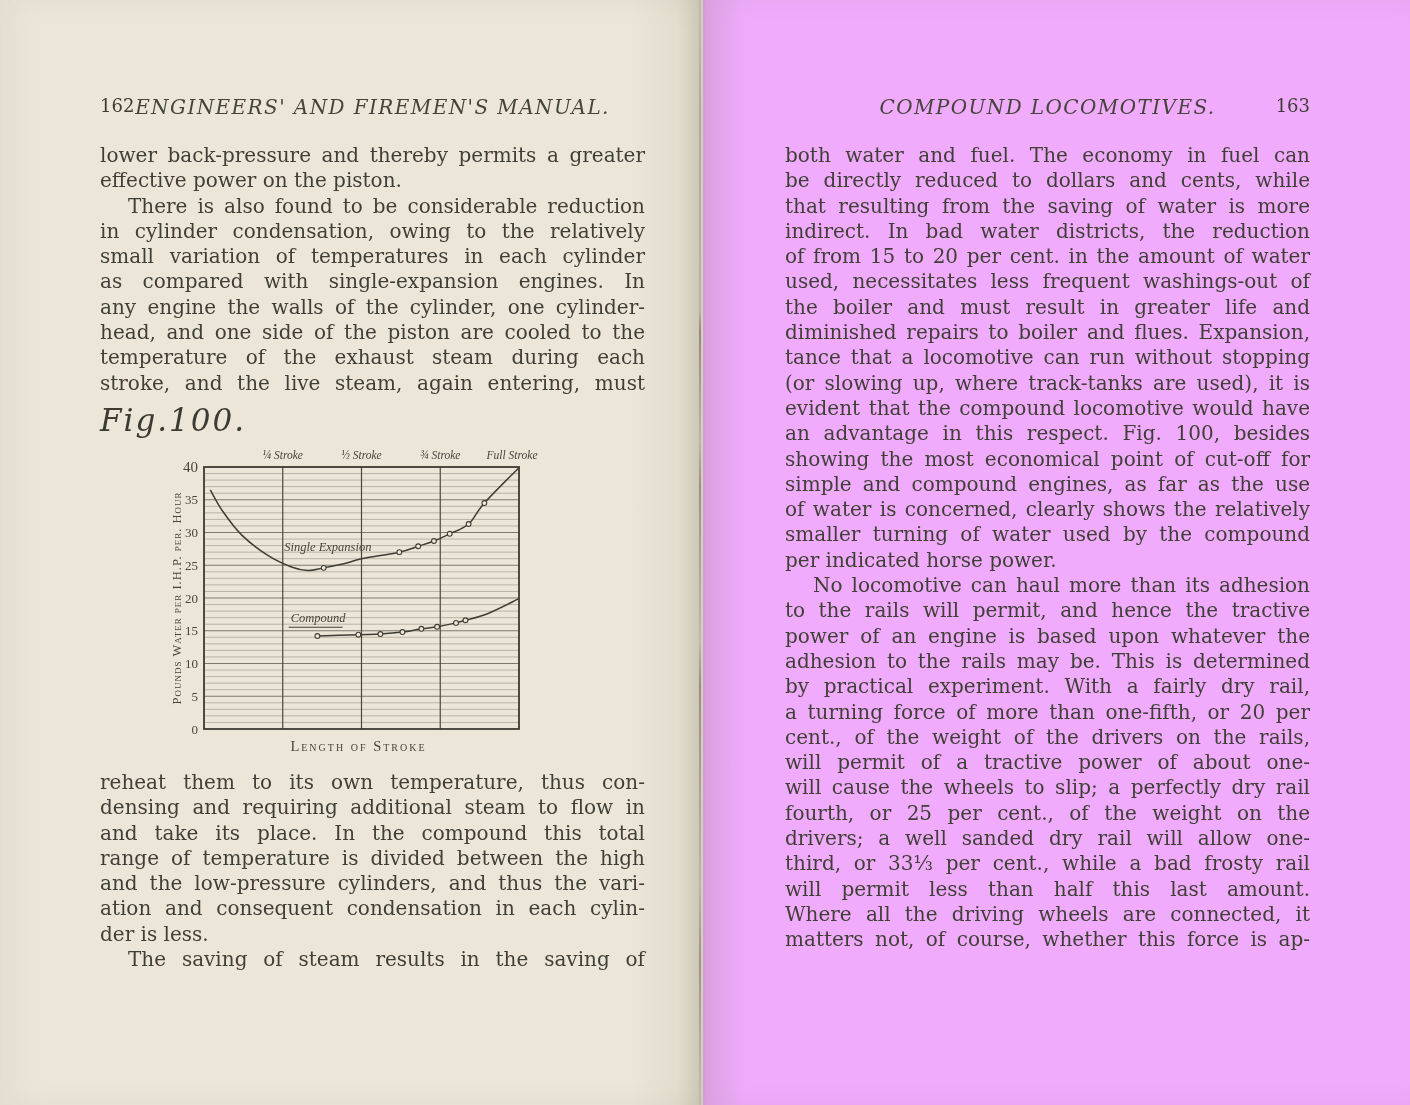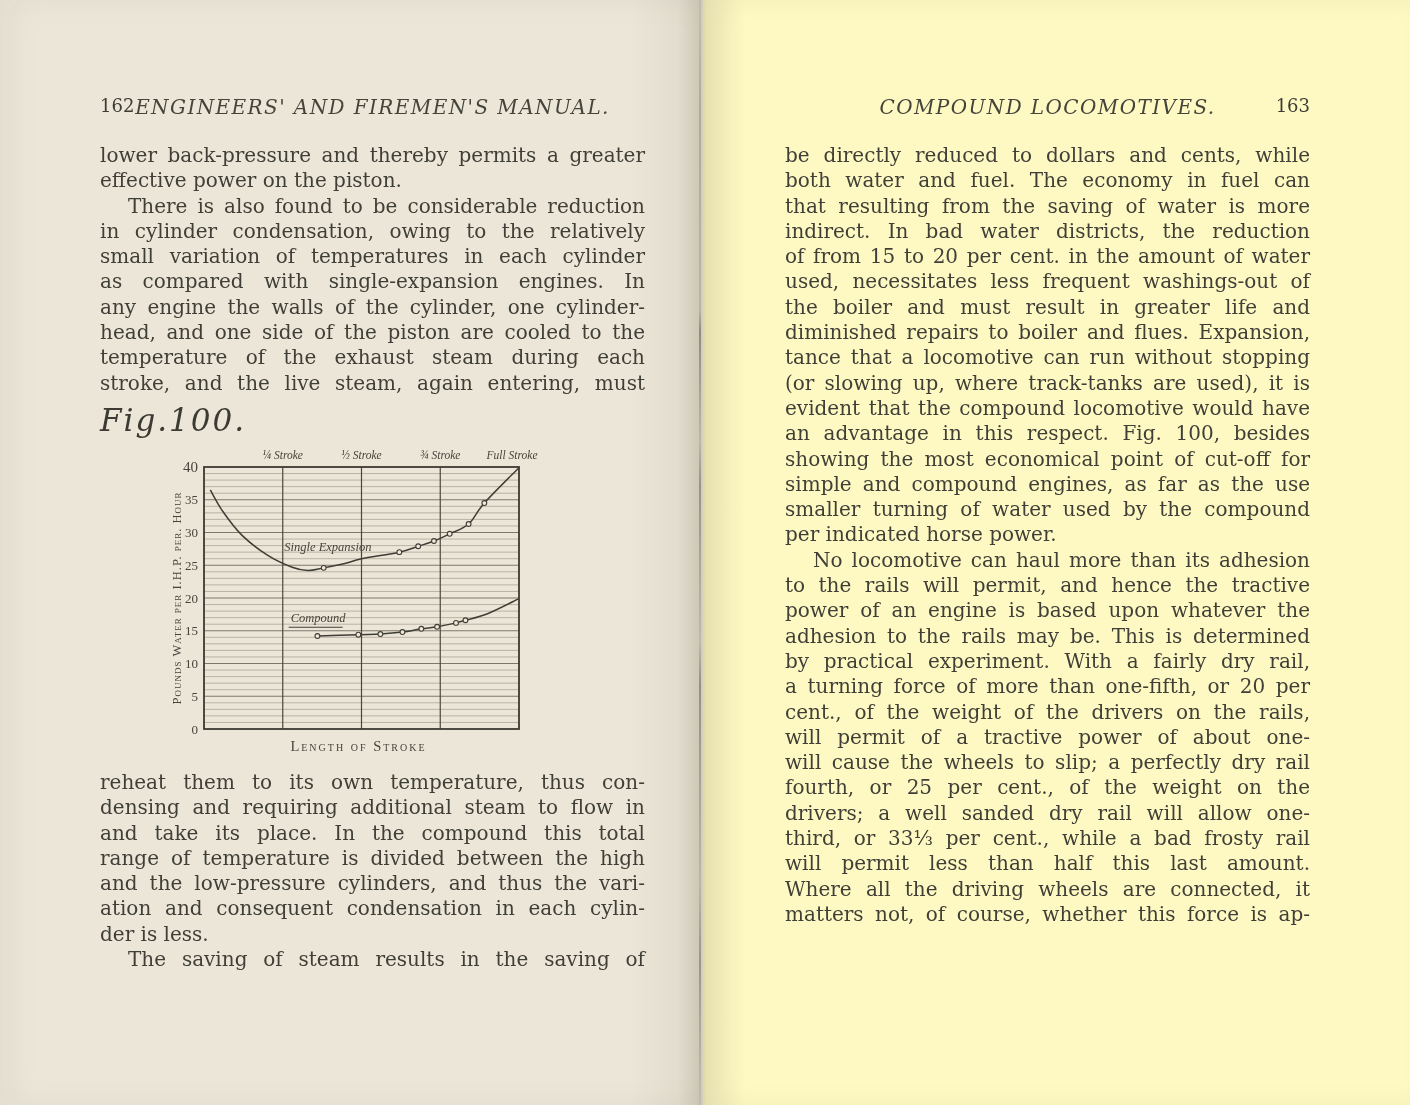--- a/index.html
+++ b/index.html
@@ -5,21 +5,21 @@
   html,body{margin:0;padding:0;}
   body{
     width:1410px;height:1105px;overflow:hidden;
     font-family:"DejaVu Serif","Liberation Serif",serif;
     background:#e9e4d6;
   }
   .book{position:relative;width:1186px;height:1105px;}
   .page{position:absolute;top:0;height:1105px;}
   .page-left{left:0;width:703px;background:#ebe6d8;
     box-shadow:inset 12px 0 30px rgba(120,110,85,0.08);}
-  .page-right{left:703px;width:707px;background:#fef9c3;
+  .page-right{left:703px;width:707px;background:#f0abfc;
     box-shadow:inset 18px 0 26px rgba(140,128,100,0.10);}
   .gutter{position:absolute;top:0;left:630px;width:160px;height:1105px;z-index:3;pointer-events:none;
     background:linear-gradient(90deg,rgba(0,0,0,0) 0%,rgba(108,98,75,0.07) 30%,rgba(108,98,75,0.22) 43%,rgba(120,110,88,0.10) 48%,rgba(0,0,0,0) 72%);}
   .crease{position:absolute;top:0;left:699px;width:2px;height:1105px;z-index:4;pointer-events:none;
     background:linear-gradient(180deg,rgba(100,92,70,0.10) 0%,rgba(100,92,70,0.30) 10%,rgba(90,82,60,0.18) 28%,rgba(70,62,45,0.45) 30%,rgba(100,92,70,0.18) 40%,rgba(70,62,45,0.40) 44%,rgba(100,92,70,0.15) 58%,rgba(70,62,45,0.42) 62%,rgba(100,92,70,0.18) 80%,rgba(70,62,45,0.38) 87%,rgba(100,92,70,0.10) 100%);}
 
   .header{position:absolute;top:95px;height:24px;}
   .page-left .header{left:100px;width:545px;}
   .page-right .header{left:82px;width:525px;}
   .running-head{width:100%;text-align:center;font-style:italic;font-size:20px;
@@ -166,34 +166,35 @@
       </div>
   </div>
 
   <div class="page page-right">
     <div class="header">
       <div class="running-head">COMPOUND LOCOMOTIVES.</div>
       <div class="page-num right">163</div>
     </div>
 
     <div class="body-text" id="right-body">
+        <div class="line">both water and fuel.  The economy in fuel can</div>
         <div class="line">be directly reduced to dollars and cents, while</div>
-        <div class="line">both water and fuel.  The economy in fuel can</div>
         <div class="line">that resulting from the saving of water is more</div>
         <div class="line">indirect.  In bad water districts, the reduction</div>
         <div class="line">of from 15 to 20 per cent. in the amount of water</div>
         <div class="line">used, necessitates less frequent washings-out of</div>
         <div class="line">the boiler and must result in greater life and</div>
         <div class="line">diminished repairs to boiler and flues.  Expansion,</div>
         <div class="line">tance that a locomotive can run without stopping</div>
         <div class="line">(or slowing up, where track-tanks are used), it is</div>
         <div class="line">evident that the compound locomotive would have</div>
         <div class="line">an advantage in this respect.  Fig. 100, besides</div>
         <div class="line">showing the most economical point of cut-off for</div>
         <div class="line">simple and compound engines, as far as the use</div>
+        <div class="line">of water is concerned, clearly shows the relatively</div>
         <div class="line">smaller turning of water used by the compound</div>
         <div class="line last">per indicated horse power.</div>
         <div class="line indent">No locomotive can haul more than its adhesion</div>
         <div class="line">to the rails will permit, and hence the tractive</div>
         <div class="line">power of an engine is based upon whatever the</div>
         <div class="line">adhesion to the rails may be.  This is determined</div>
         <div class="line">by practical experiment.  With a fairly dry rail,</div>
         <div class="line">a turning force of more than one-fifth, or 20 per</div>
         <div class="line">cent., of the weight of the drivers on the rails,</div>
         <div class="line">will permit of a tractive power of about one-</div>

